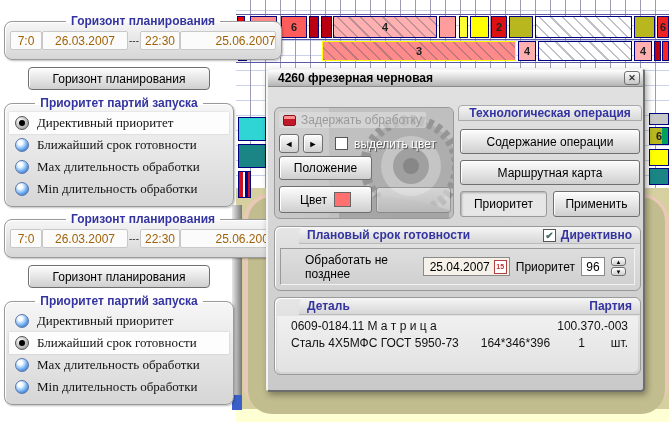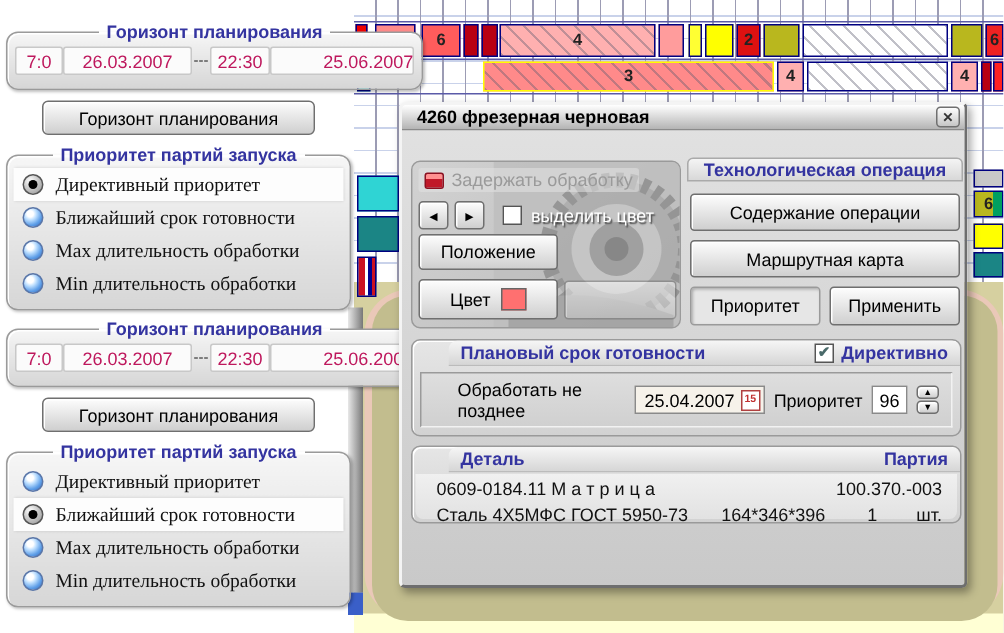--- a/index.html
+++ b/index.html
@@ -41,21 +41,21 @@
     box-shadow:inset 1px 1px 0 #ffffff, 1px 1px 2px rgba(0,0,0,.25);
     position:relative; margin:0;
   }
   .groupbox legend {
     font:bold 12px "Liberation Sans", sans-serif; color:#3434a0;
     margin:0 auto; padding:0 5px; white-space:nowrap;
   }
   .fields { display:flex; align-items:center; justify-content:space-between; padding:3px 5px 6px 5px; }
   .field {
     background:#fbfbfb; border:1px solid #c8c8c8; border-radius:2px;
-    font:12px "Liberation Sans", sans-serif; color:#be185d;
+    font:12px "Liberation Sans", sans-serif; color:#a16207;
     height:19px; display:flex; align-items:center; justify-content:center;
   }
   .f-time1{width:32px;} .f-date1{width:86px;} .f-sep{border:none; background:transparent; width:12px; font-size:10px; color:#333;}
   .f-time2{width:40px;} .f-date2{width:96px;padding-left:35px;}
   .big-btn {
     display:block; margin:7px auto 6px auto; width:182px; height:23px;
     background:linear-gradient(#fdfdfd,#cfcfcf); border:1px solid #6f6f6f; border-radius:4px;
     box-shadow:inset 1px 1px 0 #fff; font:12px "Liberation Sans", sans-serif; color:#000; cursor:pointer;
   }
   .prio-box { padding:2px 4px 6px 4px; }
@@ -158,21 +158,21 @@
   .date-box { width:92px; height:19px; background:#f6f2ea; border:1px solid #8a8a8a;
     display:flex; align-items:center; padding:0 2px 0 6px; gap:4px; }
   .date-text { font:12px "Liberation Sans", sans-serif; flex:1; }
   .cal-icon { width:13px; height:14px; background:#fff; border:1px solid #b04040;
     font:bold 7px "Liberation Sans", sans-serif; color:#c03030; display:flex; align-items:center; justify-content:center; }
   .spin-box { width:28px; height:19px; background:#fff; border:1px solid #8a8a8a;
     font:12px "Liberation Sans", sans-serif; display:flex; align-items:center; justify-content:center; }
   .spin-arrows { display:flex; flex-direction:column; gap:1px; }
   .spin-btn { width:15px; height:9px; font-size:6px; line-height:6px; padding:0; }
 
-  .detail-group { top:210px; height:52px; overflow:hidden; }
+  .detail-group { top:210px; height:78px; overflow:hidden; }
   .detail-header { justify-content:space-between; }
   .detail-body { position:absolute; inset:18px 2px 2px 2px; background:linear-gradient(#f0f0f0,#e2e2e2); border-radius:0 0 5px 5px; }
   .d-row { display:flex; align-items:center; padding:3px 10px 0 14px; font:12px "Liberation Sans", sans-serif; color:#111; }
   .d-row .grow { flex:1; }
   .d-dims { margin-left:22px; }
   .d-qty { margin-right:26px; }
 
   .order-strip {
     position:absolute; left:6px; top:283px; width:367px; height:25px;
     border:1px solid; border-color:#9a9a9a #f2f2f2 #f2f2f2 #9a9a9a; border-radius:3px;

